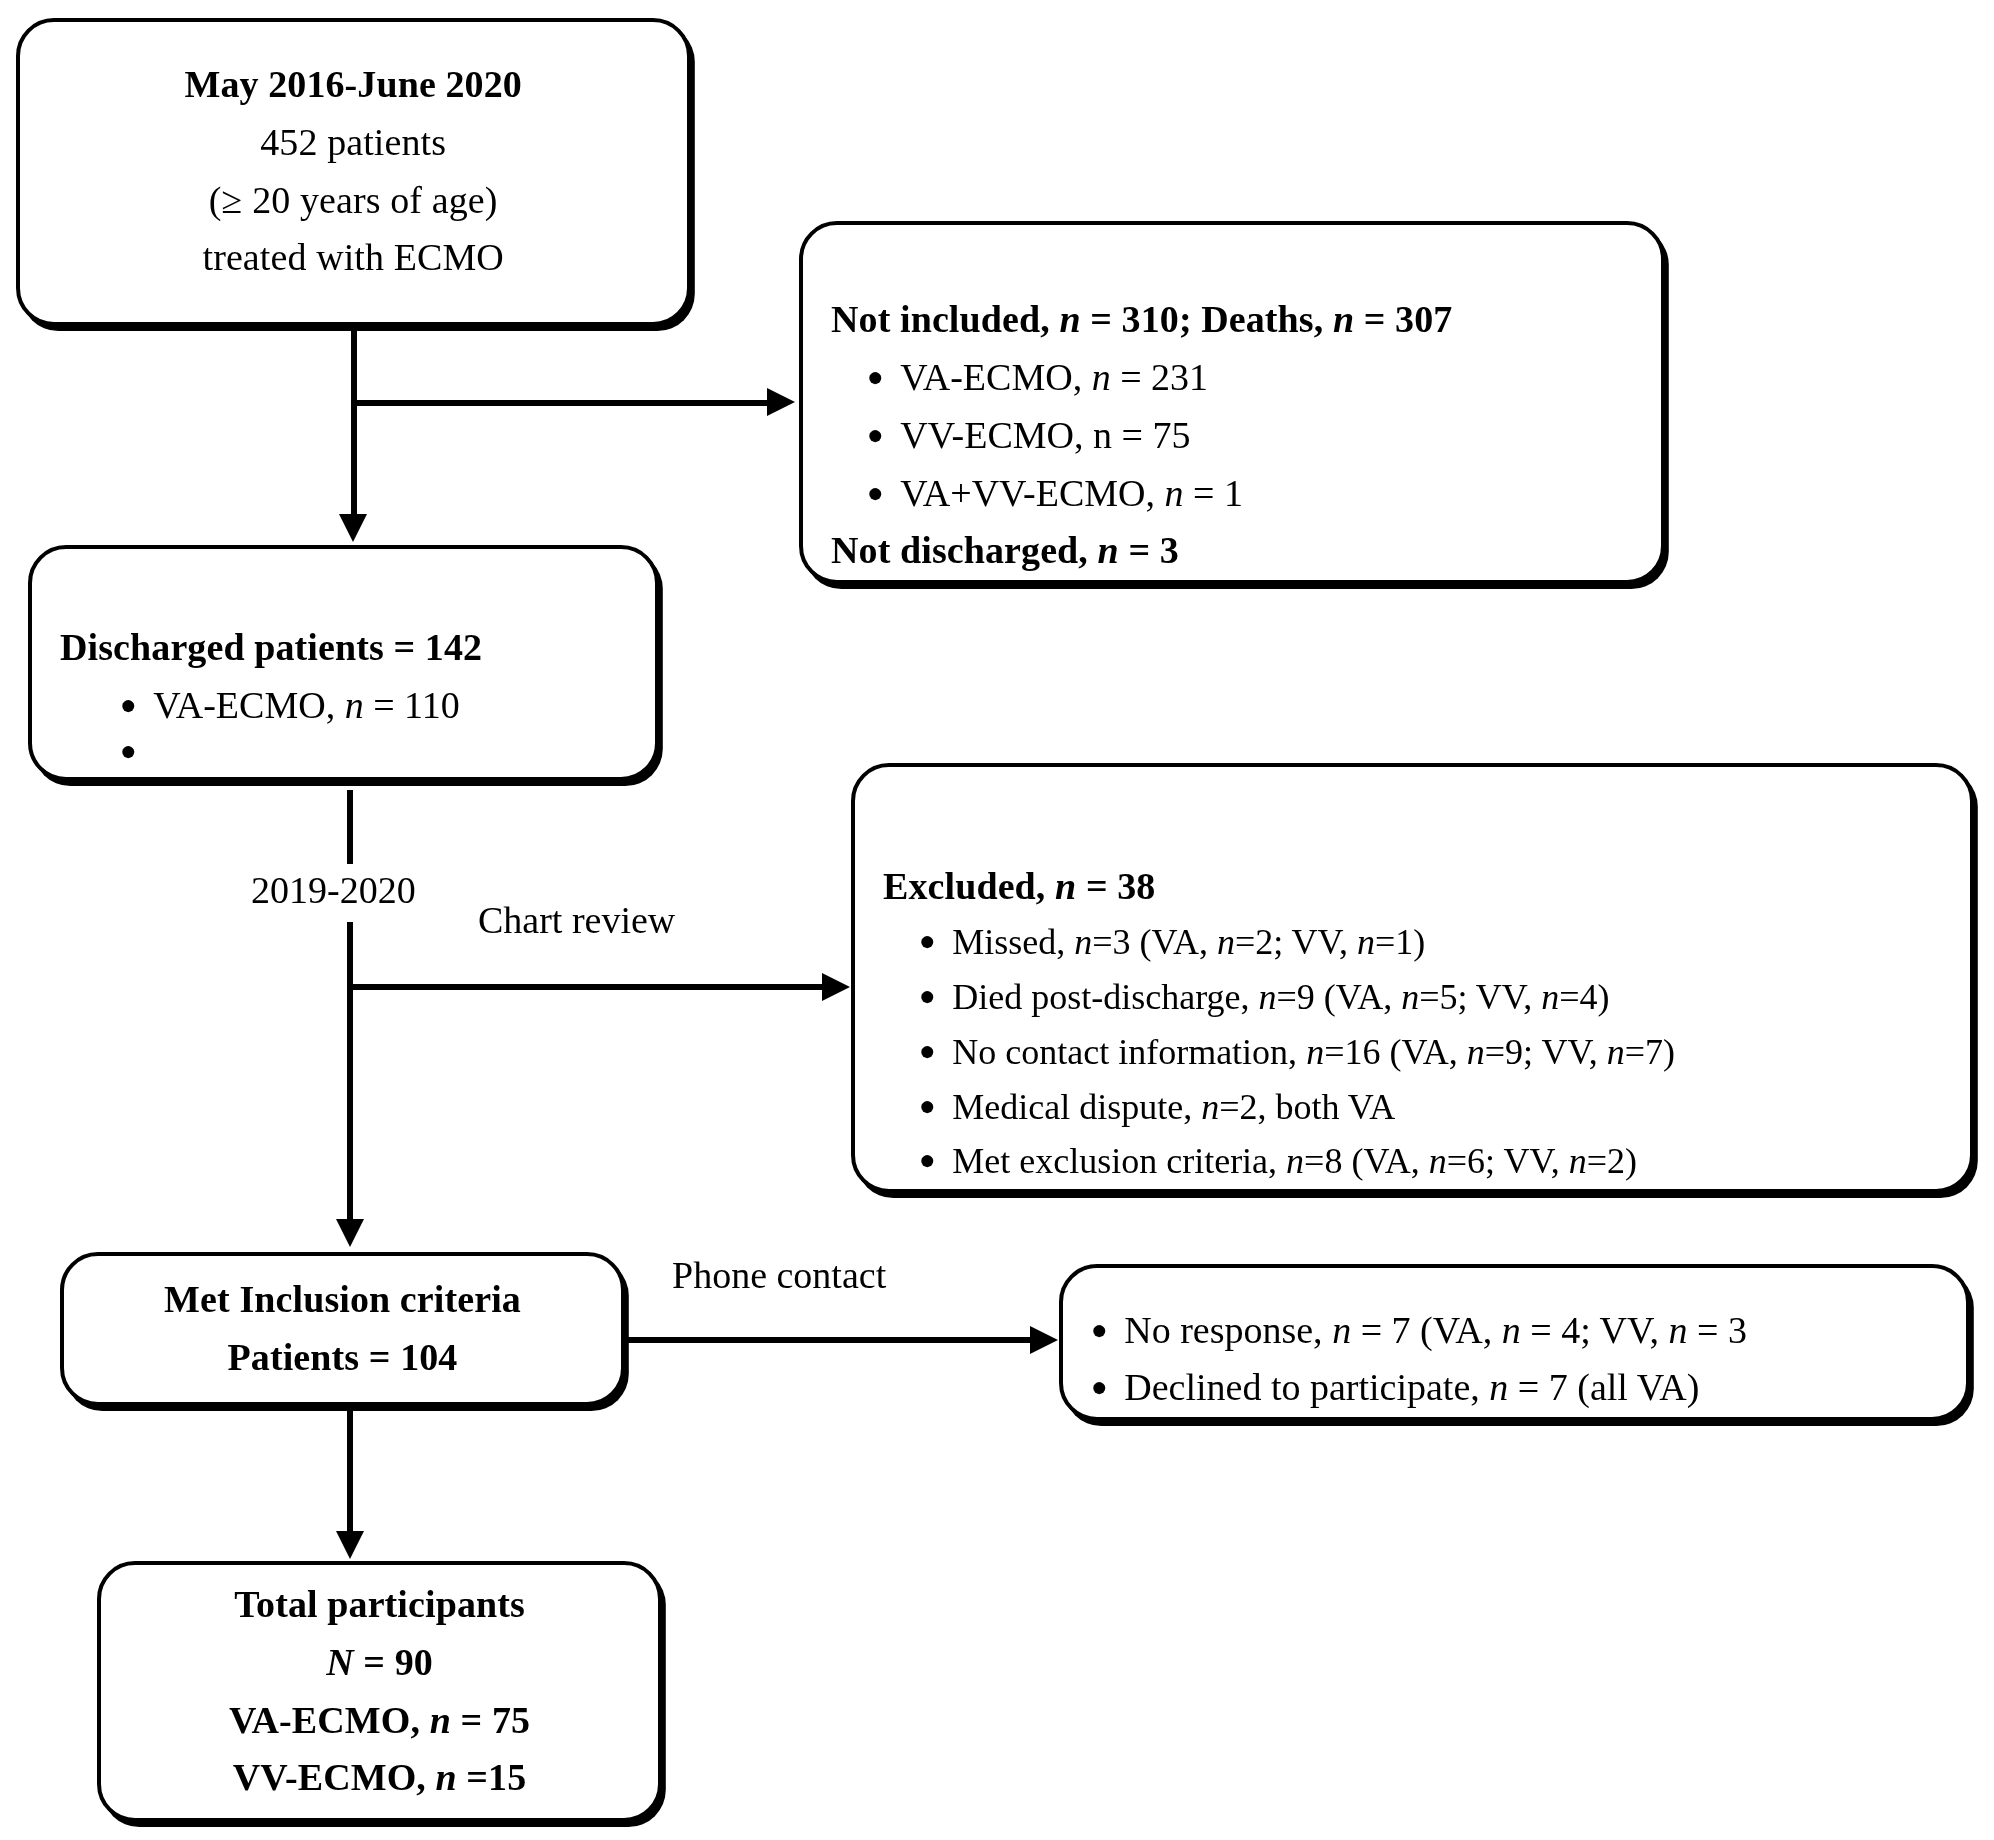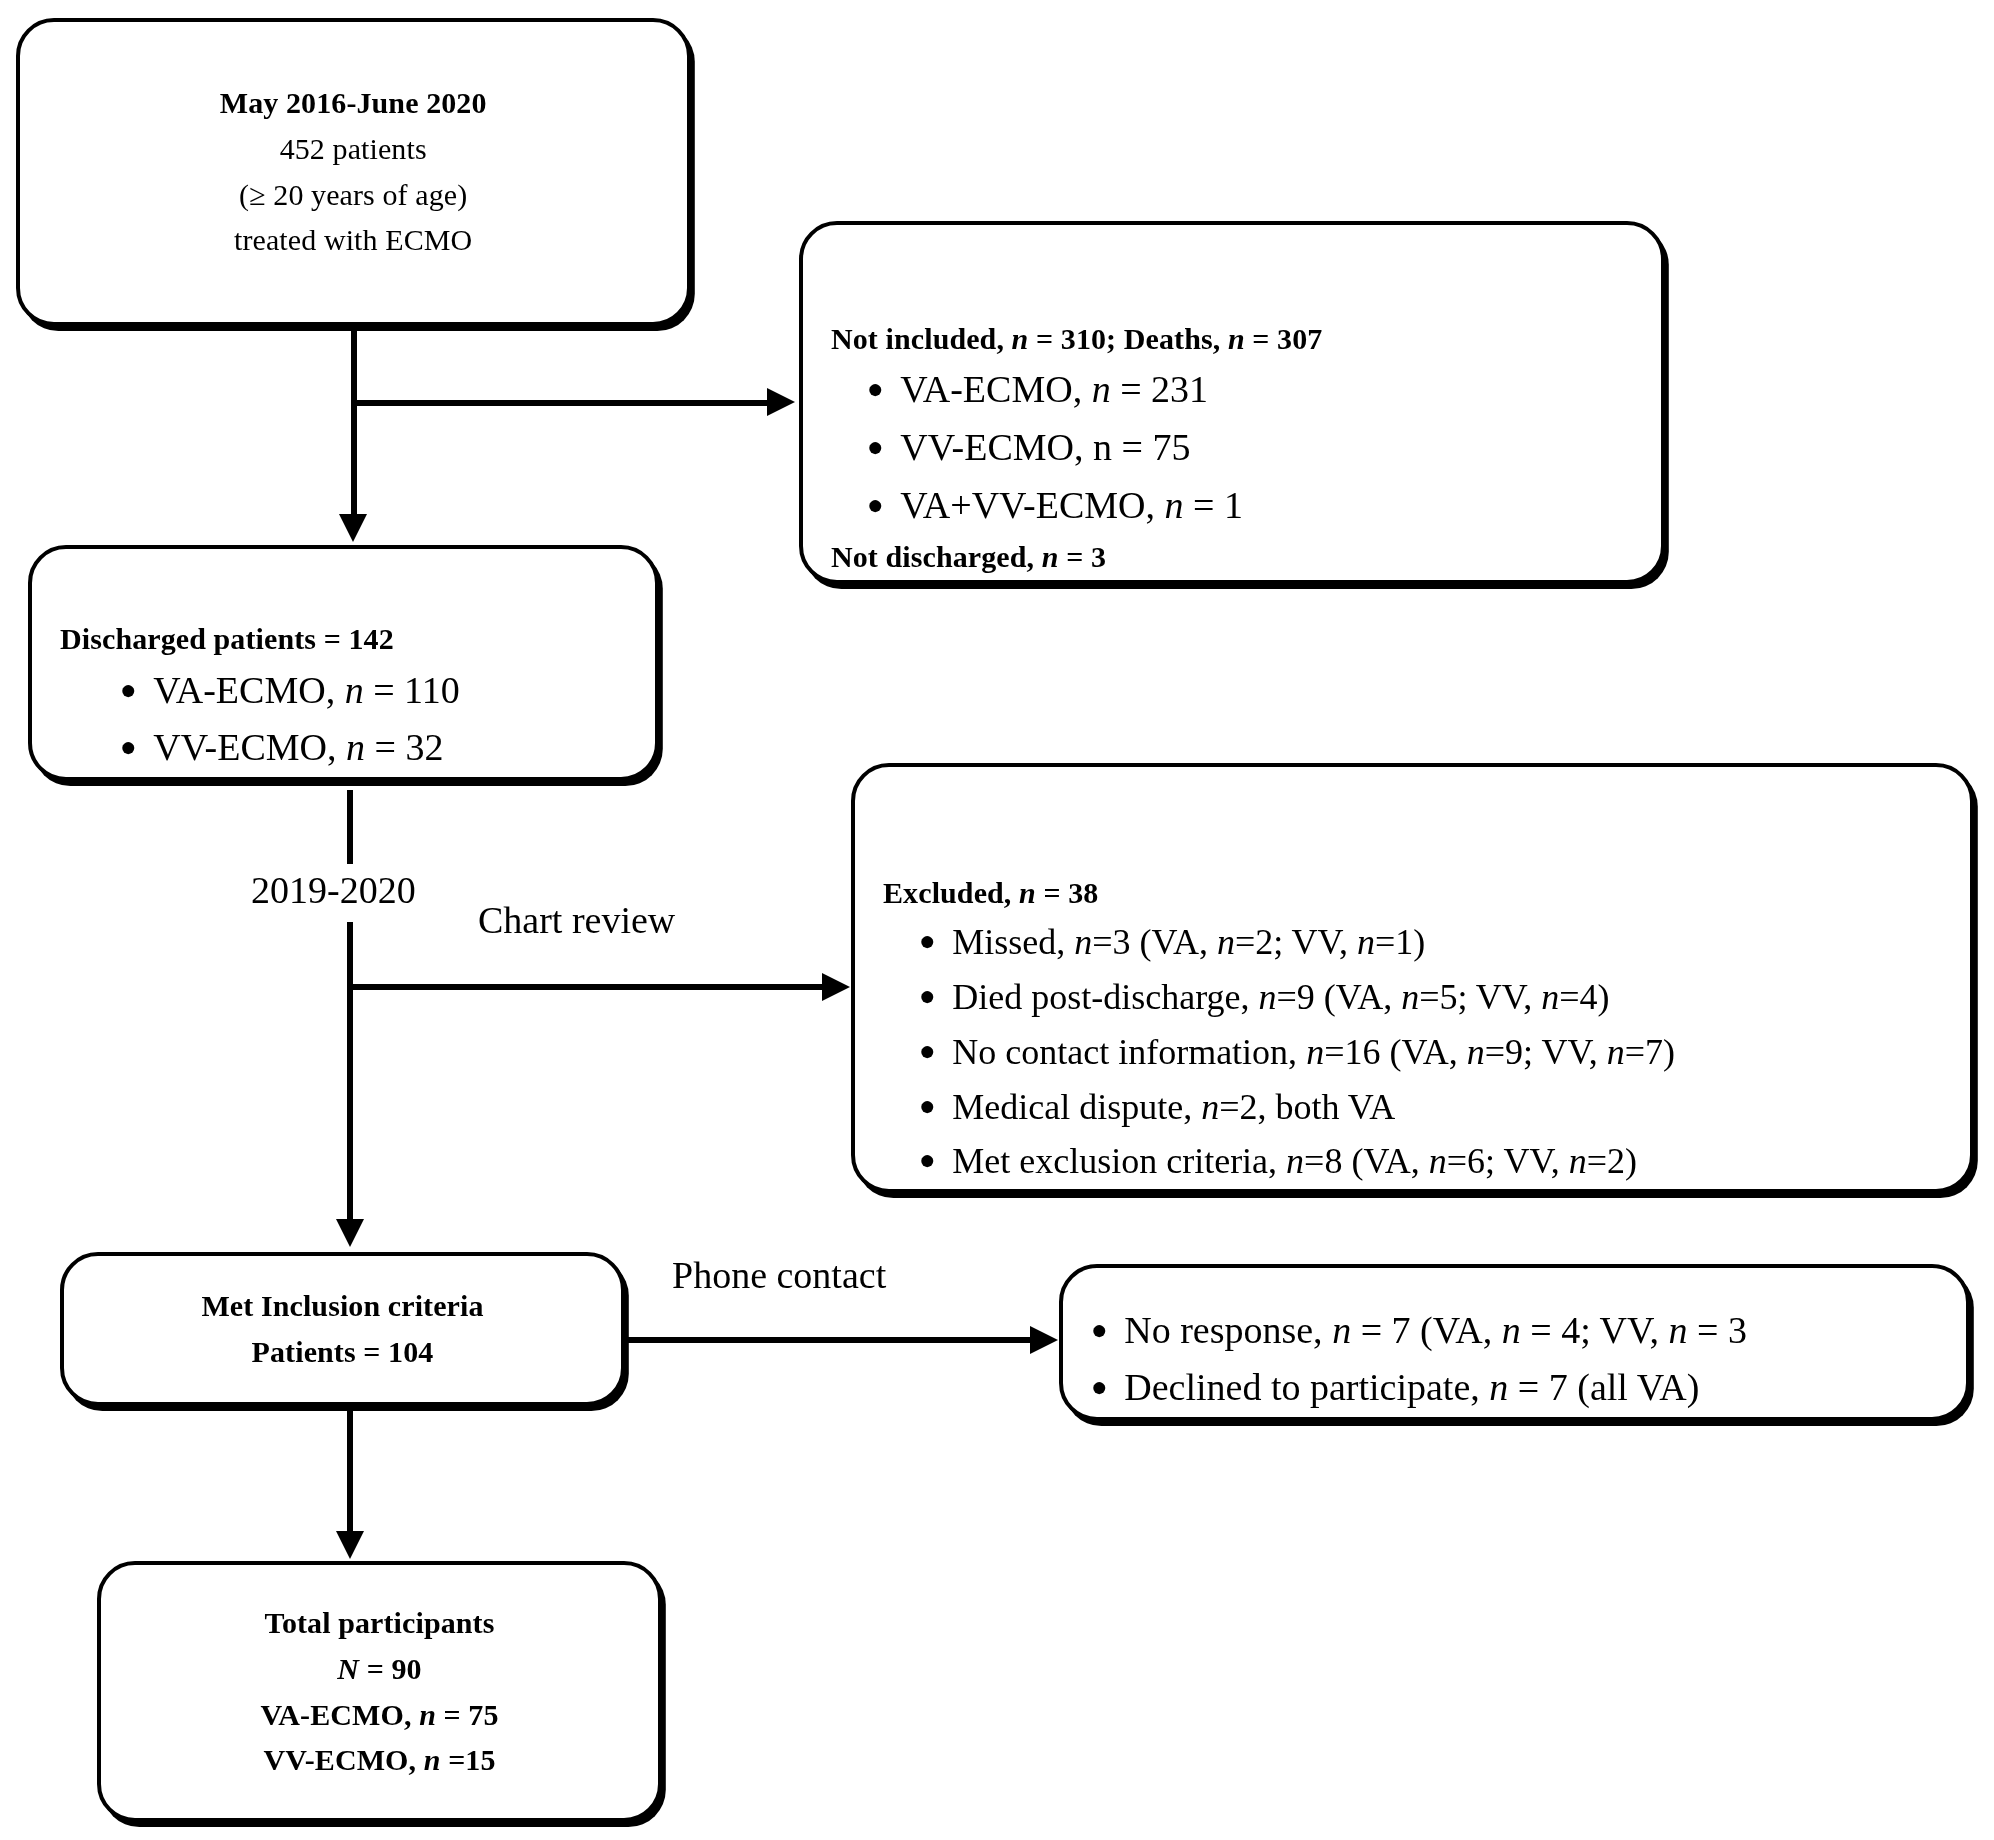--- a/index.html
+++ b/index.html
@@ -33,21 +33,21 @@
     display: flex;
     flex-direction: column;
     justify-content: center;
     padding: 0 28px;
   }
   .fbox-inner.left  { align-items: flex-start; text-align: left; justify-content: flex-end; }
   .fbox-inner.center{ align-items: center;     text-align: center; }
 
   .ln {
     display: block;
-    font-size: 30px;
+    font-size: 38px;
     line-height: 1.52;
     white-space: nowrap;
     letter-spacing: 0.1px;
   }
   .ln.b { font-weight: bold; }
 
   
   .blist { display: block; width: 100%; }
   .brow {
     display: flex;
@@ -142,21 +142,20 @@
   <div class="fbox" style="left:28px; top:545px; width:631px; height:236px;">
     <div class="fbox-inner left">
       <span class="ln b">Discharged patients = 142</span>
       <div class="blist">
         <div class="brow indent2">
           <span class="bullet">●</span>
           <span class="btext">VA-ECMO, <i class="it">n</i> = 110</span>
         </div>
         <div class="brow indent2">
           <span class="bullet">●</span>
-          <span class="btext">VV-ECMO, <i class="it">n</i> = 32</span>
         </div>
       </div>
     </div>
   </div>
 
   <div class="fbox" style="left:851px; top:763px; width:1123px; height:430px;padding-left:34px;">
     <div class="fbox-inner left">
       <span class="ln b">Excluded, <i class="it">n</i> = 38</span>
       <div class="blist">
         <div class="brow tight indent">

